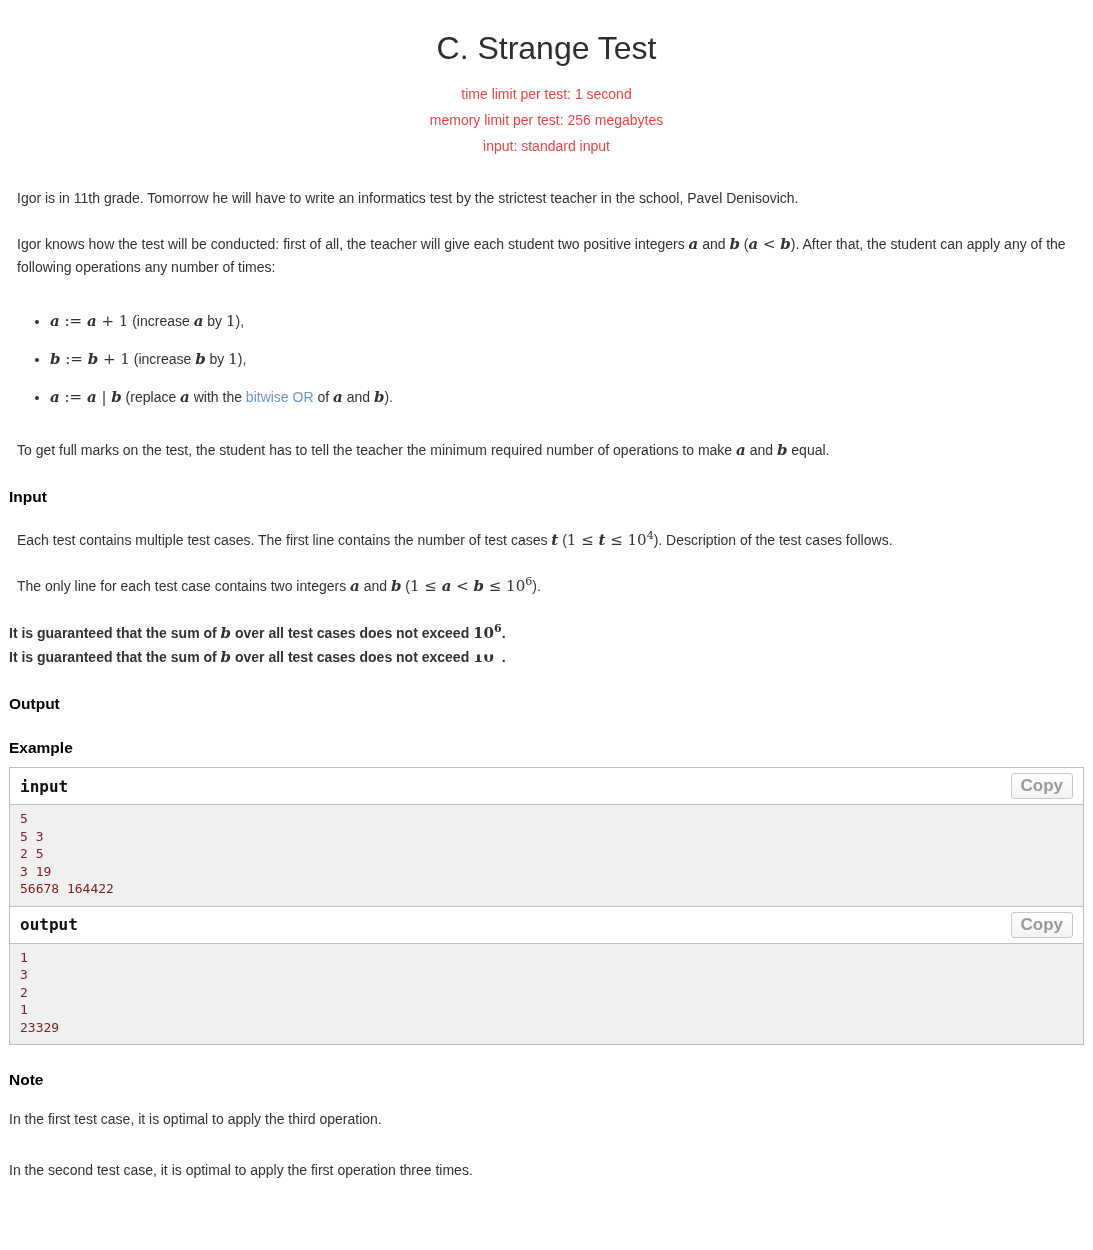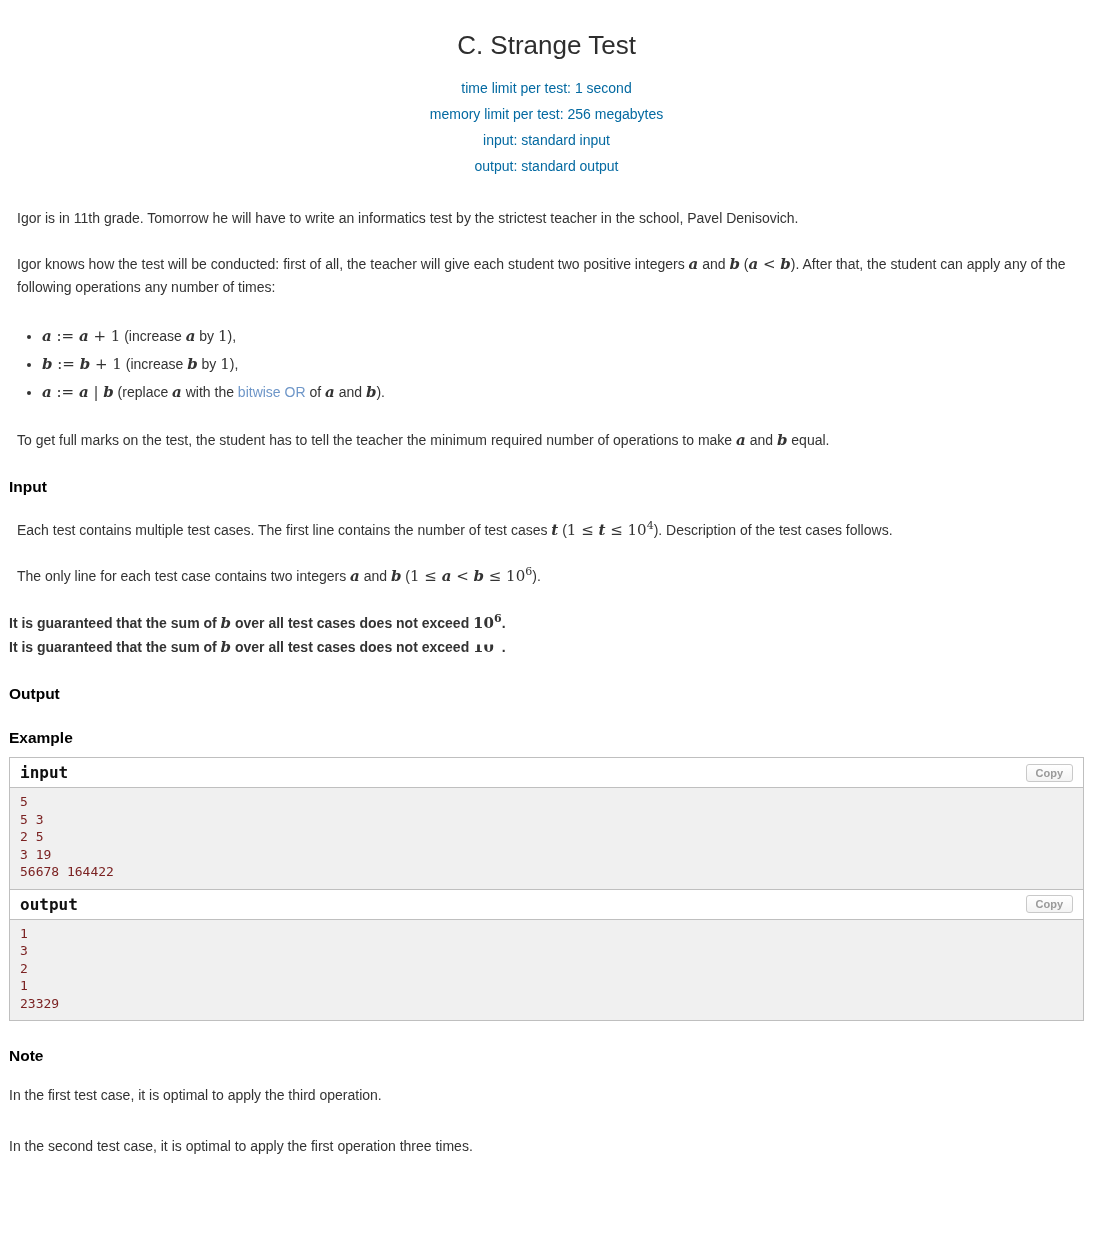--- a/index.html
+++ b/index.html
@@ -14,31 +14,31 @@
     font-family:"Liberation Sans",sans-serif;
     font-size:14px;
     color:#333;
     width:1093px;
   }
   .page{width:1093px;padding:0 9px;}
 
   
   .problem-title{
     text-align:center;
-    font-size:26px;
+    font-size:32px;
     font-weight:400;
     color:#2e2e2e;
     margin:30px 0 14px 0;
   }
-  .limits{ text-align:center; line-height:26px; color:#0369a1; margin-bottom:28px;}
+  .limits{ text-align:center; line-height:26px; color:#ef4444; margin-bottom:28px;}
 
   
   p.stmt{ line-height:23px; margin:23px 8px; }
   ul.ops{ margin:26px 0; padding-left:33px; }
-  ul.ops li{ margin:6px 0; line-height:22px; }
+  ul.ops li{ margin:6px 8px; line-height:32px; }
 
   .seg-t{}
   .seg-b{ font-weight:bold; }
   .seg-v{ font-family:"DejaVu Serif",serif; font-style:italic; font-weight:bold; font-size:15px; }
   .seg-n{ font-family:"DejaVu Serif",serif; font-weight:inherit; font-size:15px; }
   sup.seg-sup{ font-family:"DejaVu Serif",serif; font-weight:inherit; font-size:11px; line-height:0; }
   a.seg-a{ color:var(--link); text-decoration:none; }
   .clip-top{ display:inline-block; clip-path:inset(40% 0 0 0); }
 
   .guarantee{ font-weight:bold; line-height:24px; margin:0; }
@@ -66,21 +66,21 @@
     border-bottom:1px solid var(--border);
   }
   .sample-label{
     font-family:"DejaVu Sans Mono",monospace;
     font-weight:bold;
     font-size:16px;
     color:#111;
   }
   .copy-btn{
     font-family:"Liberation Sans",sans-serif;
-    font-size:11px;
+    font-size:17px;
     font-weight:bold;
     color:#9a9a9a;
     background:linear-gradient(#ffffff,#f3f3f3);
     border:1px solid #c9c9c9;
     border-radius:3px;
     padding:2px 9px;
     cursor:pointer;
   }
   .sample-body{
     background:var(--box-bg);
@@ -102,21 +102,20 @@
 <body>
 
 <div class="page">
 
   <h1 class="problem-title">C. Strange Test</h1>
 
   <div class="limits">
     <div>time limit per test: 1 second</div>
     <div>memory limit per test: 256 megabytes</div>
     <div>input: standard input</div>
-    <div>output: standard output</div>
   </div>
 
   <div>
     <p class="stmt"><span class="seg-t">Igor is in 11th grade. Tomorrow he will have to write an informatics test by the strictest teacher in the school, Pavel Denisovich.</span></p>
     <p class="stmt"><span class="seg-t">Igor knows how the test will be conducted: first of all, the teacher will give each student two positive integers </span><span class="seg-v">a</span><span class="seg-t"> and </span><span class="seg-v">b</span><span class="seg-t"> (</span><span class="seg-v">a</span><span class="seg-n"> &lt; </span><span class="seg-v">b</span><span class="seg-t">). After that, the student can apply any of the following operations any number of times:</span></p>
 
     <ul class="ops">
       <li><span class="seg-v">a</span><span class="seg-n"> := </span><span class="seg-v">a</span><span class="seg-n"> + 1</span><span class="seg-t"> (increase </span><span class="seg-v">a</span><span class="seg-t"> by </span><span class="seg-n">1</span><span class="seg-t">),</span></li>
       <li><span class="seg-v">b</span><span class="seg-n"> := </span><span class="seg-v">b</span><span class="seg-n"> + 1</span><span class="seg-t"> (increase </span><span class="seg-v">b</span><span class="seg-t"> by </span><span class="seg-n">1</span><span class="seg-t">),</span></li>
       <li><span class="seg-v">a</span><span class="seg-n"> := </span><span class="seg-v">a</span><span class="seg-n"> | </span><span class="seg-v">b</span><span class="seg-t"> (replace </span><span class="seg-v">a</span><span class="seg-t"> with the </span><a href="#" class="seg-a">bitwise OR</a><span class="seg-t"> of </span><span class="seg-v">a</span><span class="seg-t"> and </span><span class="seg-v">b</span><span class="seg-t">).</span></li>

